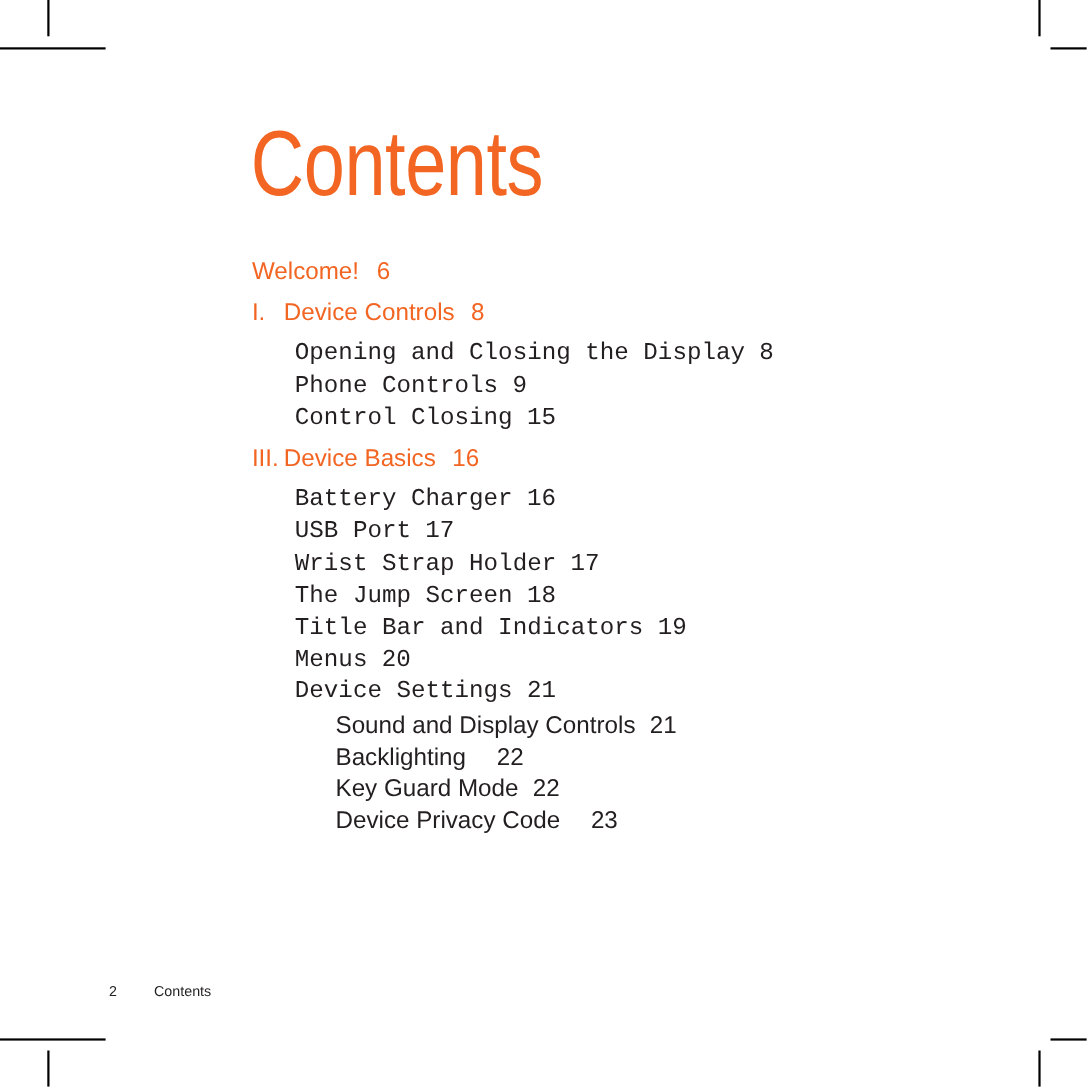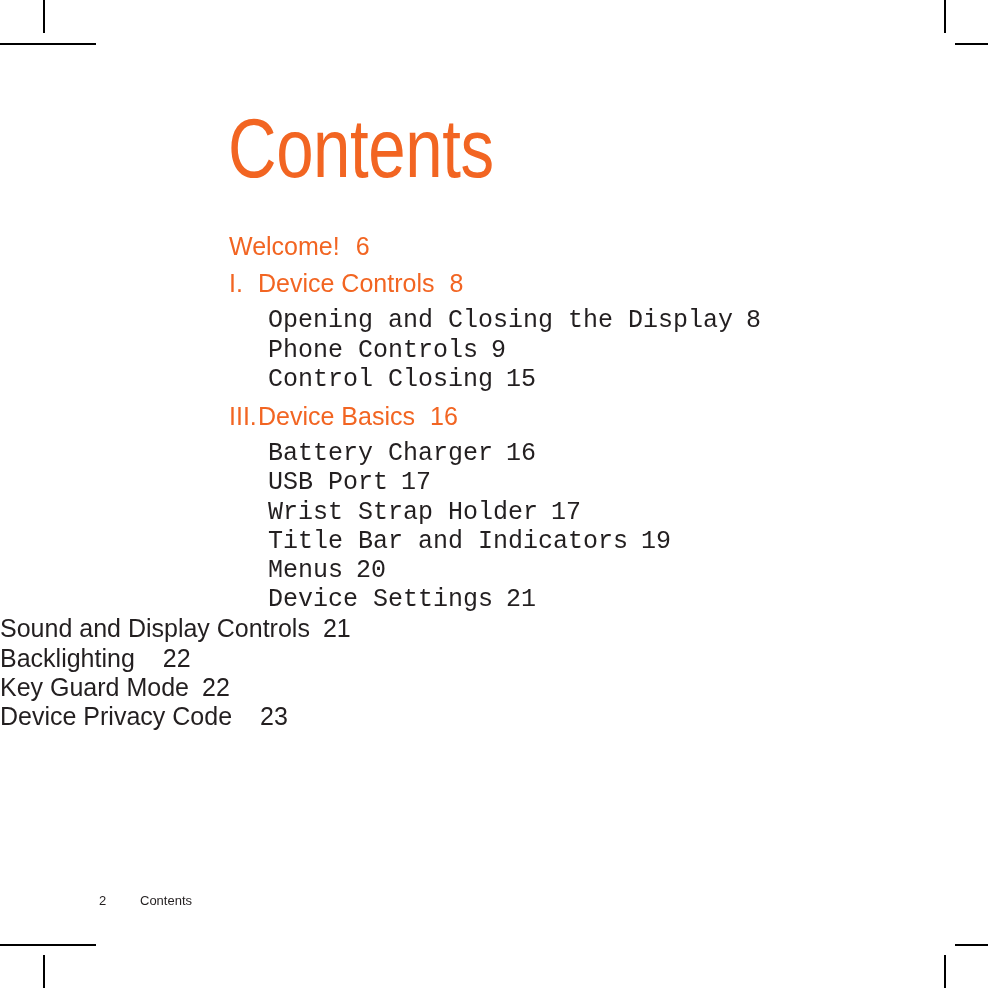--- a/index.html
+++ b/index.html
@@ -52,21 +52,21 @@
     position: absolute;
     left: 0;
     top: 232px;
     width: 988px;
   }
 
   .toc-row {
     display: flex;
     align-items: baseline;
     white-space: nowrap;
-    font-size: 25px;
+    font-size: 22px;
     line-height: 29.2px;
   }
 
   
   .lvl0 {
     color: #F26522;
     padding-left: 229px;
     margin-bottom: 8px;
   }
   .lvl0 .toc-page { margin-left: 16px; }
@@ -89,20 +89,21 @@
   .lvl2 {
     color: #231F20;
     padding-left: 268px;
     font-family: Liberation Mono, monospace;
   }
   .lvl2 .toc-page { margin-left: 13px; }
 
   
   .lvl3 {
     color: #231F20;
+    padding-left: 305px;
   }
   .lvl3 .toc-page { margin-left: 13px; }
 
   
   .gap-wide .toc-page { margin-left: 28px; }
 
   .footer {
     position: absolute;
     left: 0;
     top: 892px;
@@ -166,20 +167,24 @@
     </div>
     <div class="toc-row lvl2">
       <span class="toc-label">USB Port</span>
       <span class="toc-page">17</span>
     </div>
     <div class="toc-row lvl2">
       <span class="toc-label">Wrist Strap Holder</span>
       <span class="toc-page">17</span>
     </div>
     <div class="toc-row lvl2">
+      <span class="toc-label">The Jump Screen</span>
+      <span class="toc-page">18</span>
+    </div>
+    <div class="toc-row lvl2">
       <span class="toc-label">Title Bar and Indicators</span>
       <span class="toc-page">19</span>
     </div>
     <div class="toc-row lvl2">
       <span class="toc-label">Menus</span>
       <span class="toc-page">20</span>
     </div>
     <div class="toc-row lvl2">
       <span class="toc-label">Device Settings</span>
       <span class="toc-page">21</span>

